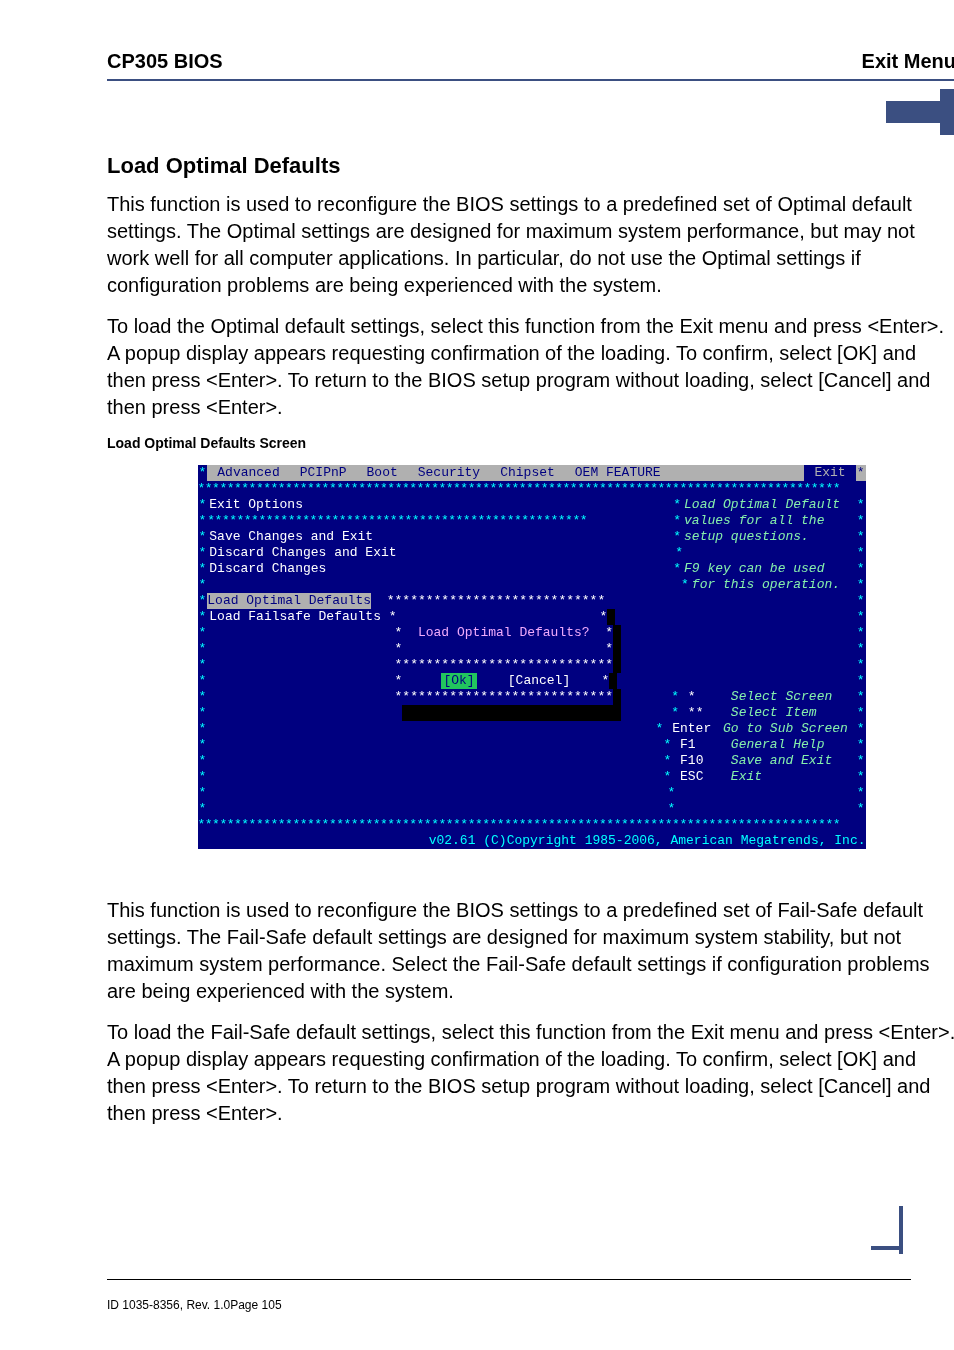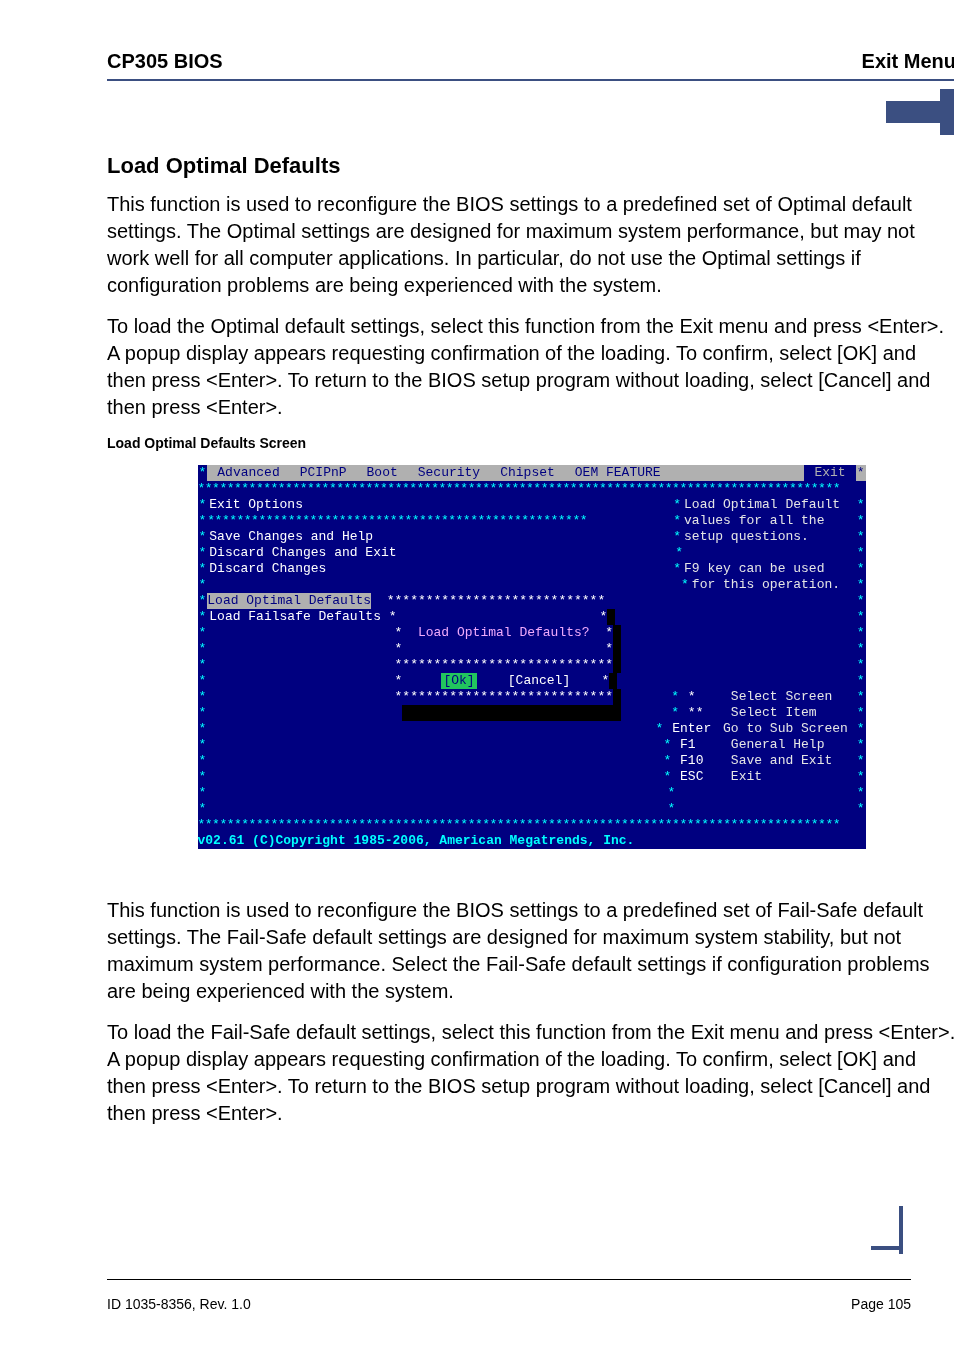--- a/index.html
+++ b/index.html
@@ -59,43 +59,42 @@
     margin: 0 auto 48px auto;
     width: 668px;
   }
   .bios-row { display: flex; height: 16px; }
   .menu-item { padding: 0 10px; color:#000080; background:#B0B0B0; }
   .menu-item.sel { color:#B0B0B0; background:#000080; }
   .star { color:#00FFFF; padding:0 1px; }
   .starrow { color:#00FFFF; flex:1; overflow:hidden; white-space:nowrap; letter-spacing:-0.5px; }
   .opt { color:#fff; padding-left:2px; }
   .opt-seltxt { background:#B0B0B0; color:#000080; }
-  .help { color:#e5e5e5; padding-left:2px;}
+  .help { color:#86efac; padding-left:2px;font-style:italic;}
   .popupborder { color:#fff; }
   .popuptext { color:#f0abfc; }
   .btn-sel { background:#22c55e; color:#000080; padding:0 2px; }
   .btn { color:#ffffff; }
   .shadow { background:#000; }
-  .copyright { text-align:left; color:#00FFFF; background:#000080; display:block;font-weight:bold;}
+  .copyright { text-align:right; color:#00FFFF; background:#000080; display:block;}
   .fill { flex:1; }
   .w { white-space: pre; }
   .helpkey { color:#fff; }
 
   .footer-rule {
     position: absolute;
     left: 75px; right: 75px; bottom: 60px;
     border: none;
     border-top: 1px solid #000;
   }
   .footer-row {
     position: absolute;
     left: 75px; right: 75px; bottom: 36px;
     display: flex;
-    justify-content: space-between;
-    font-size: 14px;
+    font-size: 12px;
   }
   .page-corner {
     position: absolute;
     right: 75px;
     bottom: 90px;
   }
 </style>
 </head>
 <body>
 
@@ -152,21 +151,21 @@
         <span class="starrow" style="flex:0 0 400px;">****************************************************</span>
       <span class="fill"></span>
       <span class="star">*</span>
         <span class="help w">values for all the</span>
         <span class="w">    </span>
         <span class="star">*</span>
     </div>
 
     <div class="bios-row">
       <span class="star">*</span>
-        <span class="opt w">Save Changes and Help</span>
+        <span class="opt w">Save Changes and Exit</span>
       <span class="fill"></span>
       <span class="star">*</span>
         <span class="help w">setup questions.</span>
         <span class="w">      </span>
         <span class="star">*</span>
     </div>
 
     <div class="bios-row">
       <span class="star">*</span>
         <span class="opt w">Discard Changes and Exit</span>

